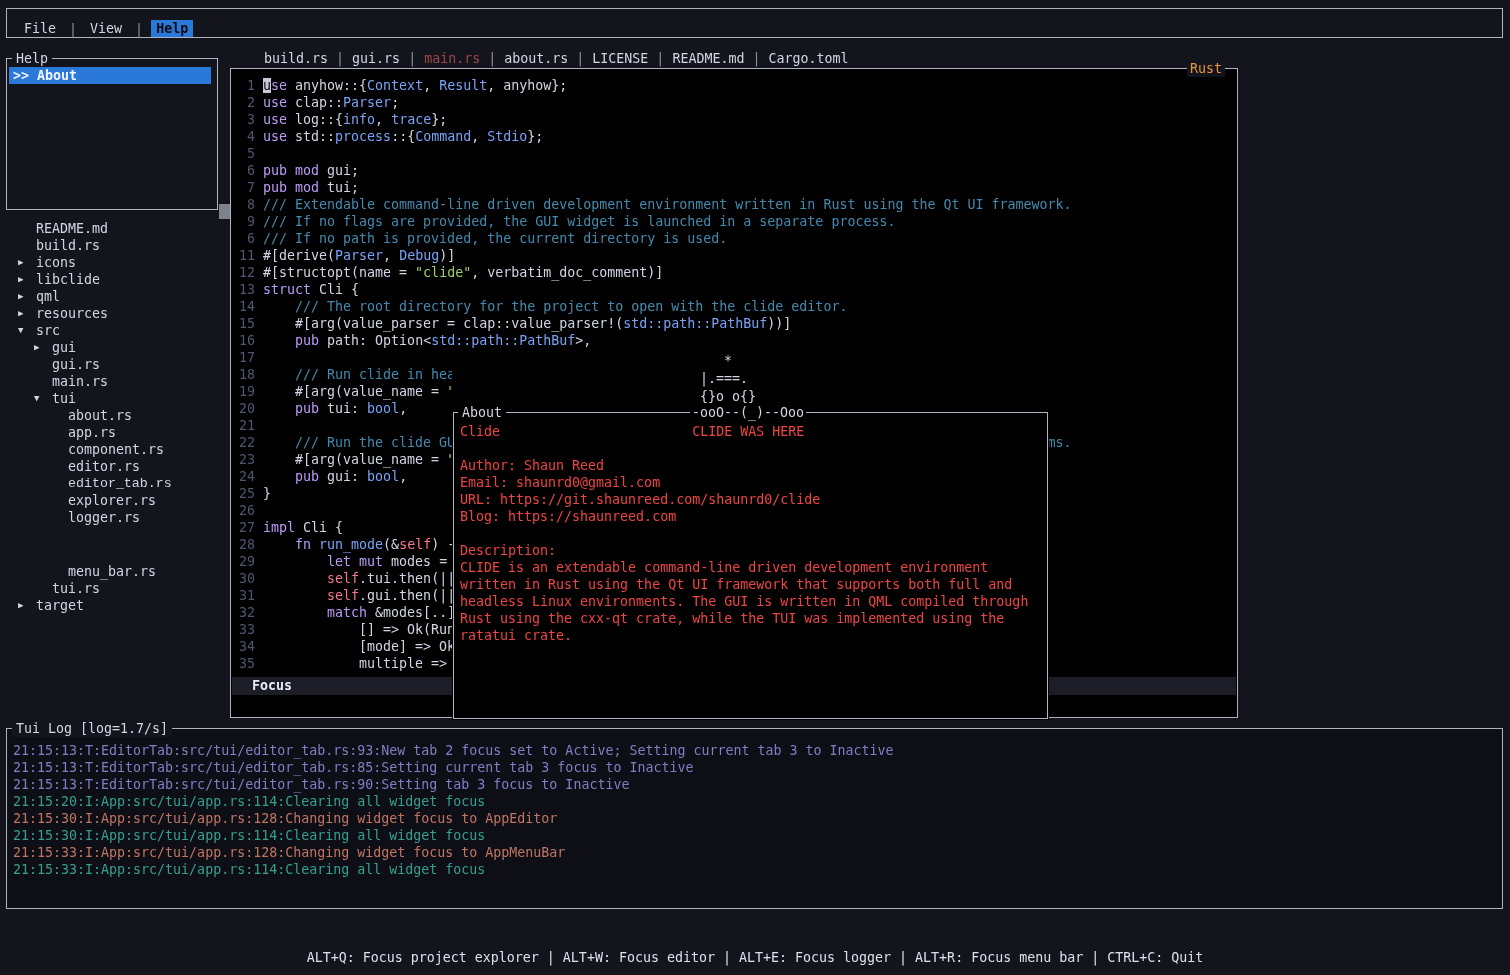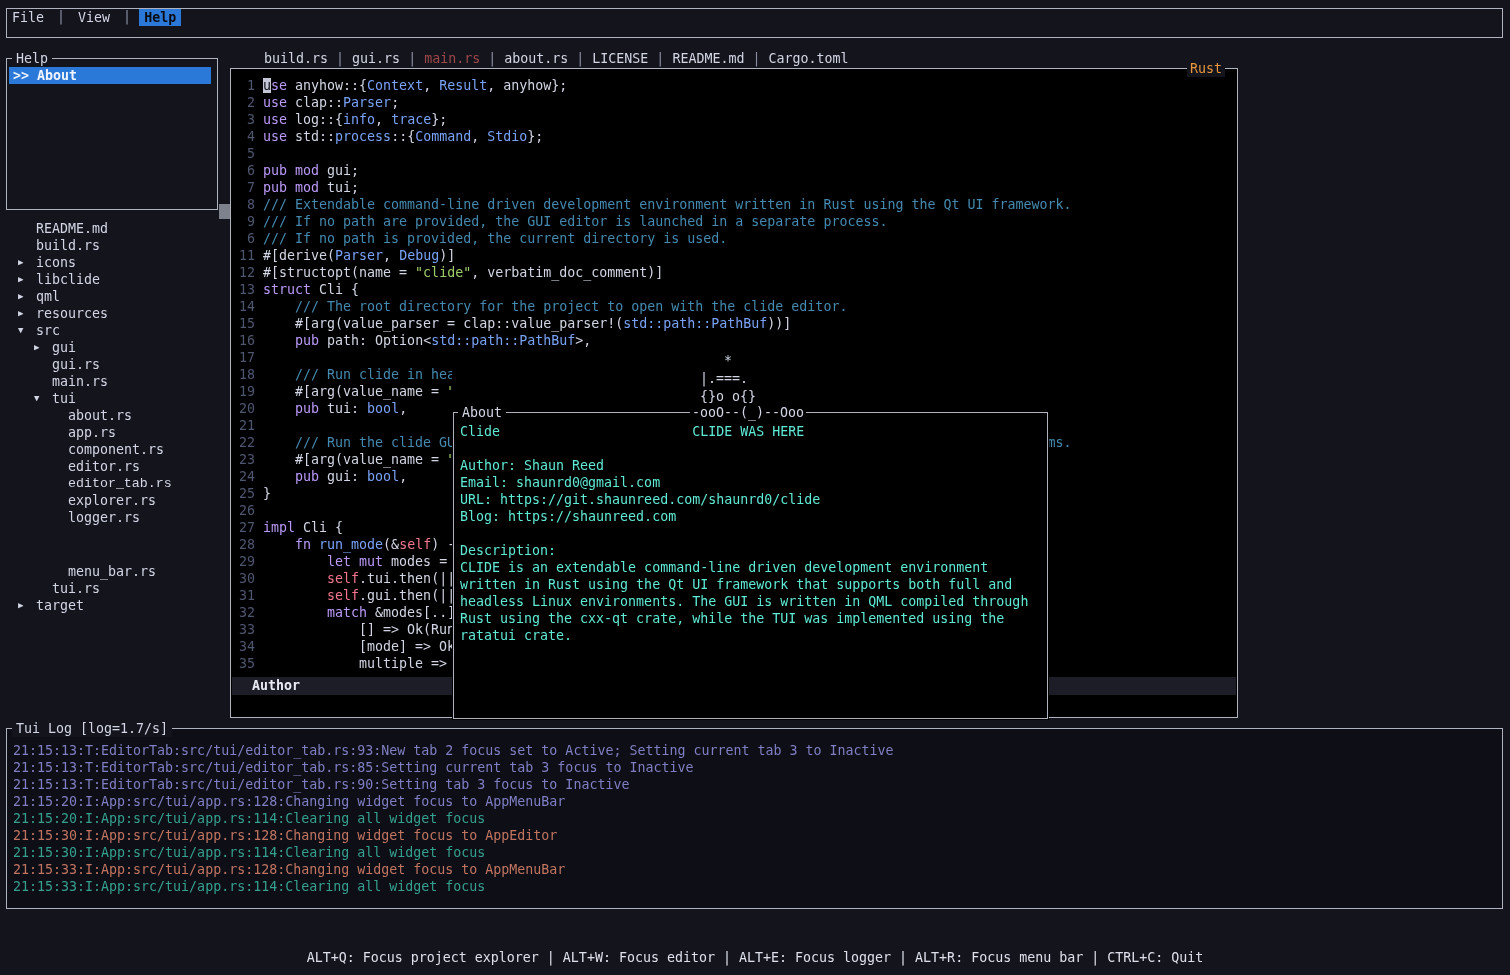--- a/index.html
+++ b/index.html
@@ -9,21 +9,21 @@
     --string:#9ece6a; --selfc:#f7768e; --status_bg:#1d1d28;
     --log_violet:#807fc4; --log_teal:#35a08e; --log_salmon:#c17561; --cursor_bg:#c3c7d6;
   }
   *{margin:0;padding:0;box-sizing:border-box}
   html,body{background:var(--bg)}
   body{width:1510px;height:975px;overflow:hidden;font-family:"DejaVu Sans Mono","DejaVu Sans",monospace}
   .screen{position:relative;width:1510px;height:975px;background:var(--bg);font-size:13.3px;color:var(--text)}
   .panel{position:absolute;border:1px solid var(--border)}
   .panel-title{position:absolute;top:-9px;left:5px;background:var(--bg);padding:0 4px;line-height:17px;color:var(--text);white-space:pre}
   
-  .menubar{position:absolute;left:6px;top:8px;width:1497px;height:30px;border:1px solid var(--border);display:flex;align-items:flex-start;white-space:pre}
+  .menubar{position:absolute;left:6px;top:8px;width:1497px;height:30px;border:1px solid var(--border);display:flex;align-items:flex-end;padding-left:12px;white-space:pre}
   .mitem{padding:1px 5px;color:var(--text);cursor:default}
   .mitem.active{background:var(--accent);color:var(--hl_text);font-weight:bold}
   .msep{color:var(--dim)}
   
   .help-panel{left:6px;top:58px;width:212px;height:152px;background:var(--bg)}
   .help-item{position:absolute;left:2px;right:6px;top:8px;height:17px;line-height:17px;background:var(--accent);color:#f2f5ff;font-weight:bold;padding-left:4px;white-space:pre}
   .scroll-thumb{position:absolute;left:219px;top:204px;width:12px;height:15px;background:#7e828c}
   
   .explorer{position:absolute;left:6px;top:220px;width:232px}
   .trow{height:17px;line-height:17px;display:flex;align-items:center;white-space:pre;color:var(--text)}
@@ -43,21 +43,21 @@
   .sk{color:var(--kw)} .st{color:var(--type)} .sc{color:var(--comment)}
   .ss{color:var(--string)} .sf{color:var(--text)} .sr{color:var(--selfc)}
   .scur{background:var(--cursor_bg);color:#0a0a10}
   .statusbar{position:absolute;left:1px;right:1px;bottom:22px;height:18px;line-height:18px;background:var(--status_bg);padding-left:20px;font-weight:bold;color:#e8ebf5;white-space:pre}
   
   .popup{position:absolute;left:452px;top:351px;width:597px;height:369px;background:var(--editor_bg);z-index:10}
   .art{position:absolute;left:248px;top:1px;line-height:18px;white-space:pre;color:var(--text)}
   .about-box{position:absolute;left:1px;top:61px;right:1px;bottom:1px;border:1px solid var(--border);background:var(--editor_bg)}
   .about-title{left:4px;background:var(--editor_bg)}
   .about-deco{position:absolute;top:-9px;left:236px;background:var(--editor_bg);padding:0 2px;line-height:17px;color:var(--text);white-space:pre}
-  .about-body{position:absolute;left:6px;top:10px;line-height:17px;white-space:pre;color:#5eead4;font-family:inherit}
+  .about-body{position:absolute;left:6px;top:10px;line-height:17px;white-space:pre;color:#ef4444;font-family:inherit}
   
   .log-panel{left:6px;top:728px;width:1497px;height:181px;background:#0e0e16}
   .loglines{position:absolute;left:6px;top:13px;right:4px}
   .lrow{height:17px;line-height:17px;white-space:pre}
   .lrow.violet{color:var(--log_violet)}
   .lrow.teal{color:var(--log_teal)}
   .lrow.salmon{color:var(--log_salmon)}
   
   .footer{position:absolute;left:0;top:914px;width:100%;text-align:center;color:#dde0ea;line-height:17.5px;white-space:pre}
 </style>
@@ -105,21 +105,21 @@
     <span class="lang-label">Rust</span>
     <div class="code" id="code">
         <div class="crow"><span class="ln">1</span><span class="lc"><span class="scur">u</span><span class="sk">se</span><span class="sf"> anyhow::{</span><span class="st">Context</span><span class="sf">, </span><span class="st">Result</span><span class="sf">, anyhow};</span></span></div>
         <div class="crow"><span class="ln">2</span><span class="lc"><span class="sk">use</span><span class="sf"> clap::</span><span class="st">Parser</span><span class="sf">;</span></span></div>
         <div class="crow"><span class="ln">3</span><span class="lc"><span class="sk">use</span><span class="sf"> log::{</span><span class="st">info</span><span class="sf">, </span><span class="st">trace</span><span class="sf">};</span></span></div>
         <div class="crow"><span class="ln">4</span><span class="lc"><span class="sk">use</span><span class="sf"> std::</span><span class="st">process</span><span class="sf">::{</span><span class="st">Command</span><span class="sf">, </span><span class="st">Stdio</span><span class="sf">};</span></span></div>
         <div class="crow"><span class="ln">5</span><span class="lc"></span></div>
         <div class="crow"><span class="ln">6</span><span class="lc"><span class="sk">pub mod</span><span class="sf"> gui;</span></span></div>
         <div class="crow"><span class="ln">7</span><span class="lc"><span class="sk">pub mod</span><span class="sf"> tui;</span></span></div>
         <div class="crow"><span class="ln">8</span><span class="lc"><span class="sc">/// Extendable command-line driven development environment written in Rust using the Qt UI framework.</span></span></div>
-        <div class="crow"><span class="ln">9</span><span class="lc"><span class="sc">/// If no path are provided, the GUI editor is launched in a separate process.</span></span></div>
+        <div class="crow"><span class="ln">9</span><span class="lc"><span class="sc">/// If no flags are provided, the GUI widget is launched in a separate process.</span></span></div>
         <div class="crow"><span class="ln">6</span><span class="lc"><span class="sc">/// If no path is provided, the current directory is used.</span></span></div>
         <div class="crow"><span class="ln">11</span><span class="lc"><span class="sf">#[derive(</span><span class="st">Parser</span><span class="sf">, </span><span class="st">Debug</span><span class="sf">)]</span></span></div>
         <div class="crow"><span class="ln">12</span><span class="lc"><span class="sf">#[structopt(name = </span><span class="ss">"clide"</span><span class="sf">, verbatim_doc_comment)]</span></span></div>
         <div class="crow"><span class="ln">13</span><span class="lc"><span class="sk">struct</span><span class="sf"> Cli {</span></span></div>
         <div class="crow"><span class="ln">14</span><span class="lc"><span class="sc">    /// The root directory for the project to open with the clide editor.</span></span></div>
         <div class="crow"><span class="ln">15</span><span class="lc"><span class="sf">    #[arg(value_parser = clap::value_parser!(</span><span class="st">std::path::PathBuf</span><span class="sf">))]</span></span></div>
         <div class="crow"><span class="ln">16</span><span class="lc"><span class="sf">    </span><span class="sk">pub</span><span class="sf"> path: Option&lt;</span><span class="st">std::path::PathBuf</span><span class="sf">&gt;,</span></span></div>
         <div class="crow"><span class="ln">17</span><span class="lc"></span></div>
         <div class="crow"><span class="ln">18</span><span class="lc"><span class="sc">    /// Run clide in headless mode with the TUI editor.</span></span></div>
         <div class="crow"><span class="ln">19</span><span class="lc"><span class="sf">    #[arg(value_name = </span><span class="ss">"tui"</span><span class="sf">, short, long)]</span></span></div>
@@ -133,21 +133,21 @@
         <div class="crow"><span class="ln">27</span><span class="lc"><span class="sk">impl</span><span class="sf"> Cli {</span></span></div>
         <div class="crow"><span class="ln">28</span><span class="lc"><span class="sf">    </span><span class="sk">fn</span><span class="sf"> </span><span class="st">run_mode</span><span class="sf">(&amp;</span><span class="sr">self</span><span class="sf">) -&gt; Result&lt;RunMode&gt; {</span></span></div>
         <div class="crow"><span class="ln">29</span><span class="lc"><span class="sf">        </span><span class="sk">let mut</span><span class="sf"> modes = vec![];</span></span></div>
         <div class="crow"><span class="ln">30</span><span class="lc"><span class="sf">        </span><span class="sr">self</span><span class="sf">.tui.then(|| modes.push(RunMode::Tui));</span></span></div>
         <div class="crow"><span class="ln">31</span><span class="lc"><span class="sf">        </span><span class="sr">self</span><span class="sf">.gui.then(|| modes.push(RunMode::Gui));</span></span></div>
         <div class="crow"><span class="ln">32</span><span class="lc"><span class="sf">        </span><span class="sk">match</span><span class="sf"> &amp;modes[..] {</span></span></div>
         <div class="crow"><span class="ln">33</span><span class="lc"><span class="sf">            [] =&gt; Ok(RunMode::Gui),</span></span></div>
         <div class="crow"><span class="ln">34</span><span class="lc"><span class="sf">            [mode] =&gt; Ok(*mode),</span></span></div>
         <div class="crow"><span class="ln">35</span><span class="lc"><span class="sf">            multiple =&gt; Err(anyhow!(</span></span></div>
       </div>
-    <div class="statusbar"><span>Author</span></div>
+    <div class="statusbar"><span>Focus</span></div>
   </div>
 
   <div class="popup">
     <pre class="art" id="art">   *
 |.===.
 {}o o{}</pre>
     <div class="about-box">
       <span class="panel-title about-title">About</span>
       <span class="about-deco">-ooO--(_)--Ooo</span>
       <pre class="about-body" id="aboutBody">Clide                        CLIDE WAS HERE
@@ -165,21 +165,20 @@
 ratatui crate.</pre>
     </div>
   </div>
 
   <div class="panel log-panel">
     <span class="panel-title">Tui Log [log=1.7/s]</span>
     <div class="loglines" id="loglines">
         <div class="lrow violet">21:15:13:T:EditorTab:src/tui/editor_tab.rs:93:New tab 2 focus set to Active; Setting current tab 3 to Inactive</div>
         <div class="lrow violet">21:15:13:T:EditorTab:src/tui/editor_tab.rs:85:Setting current tab 3 focus to Inactive</div>
         <div class="lrow violet">21:15:13:T:EditorTab:src/tui/editor_tab.rs:90:Setting tab 3 focus to Inactive</div>
-        <div class="lrow violet">21:15:20:I:App:src/tui/app.rs:128:Changing widget focus to AppMenuBar</div>
         <div class="lrow teal">21:15:20:I:App:src/tui/app.rs:114:Clearing all widget focus</div>
         <div class="lrow salmon">21:15:30:I:App:src/tui/app.rs:128:Changing widget focus to AppEditor</div>
         <div class="lrow teal">21:15:30:I:App:src/tui/app.rs:114:Clearing all widget focus</div>
         <div class="lrow salmon">21:15:33:I:App:src/tui/app.rs:128:Changing widget focus to AppMenuBar</div>
         <div class="lrow teal">21:15:33:I:App:src/tui/app.rs:114:Clearing all widget focus</div>
       </div>
   </div>
 
   <div class="footer">
     <div>ALT+Q: Focus project explorer | ALT+W: Focus editor | ALT+E: Focus logger | ALT+R: Focus menu bar | CTRL+C: Quit</div>

